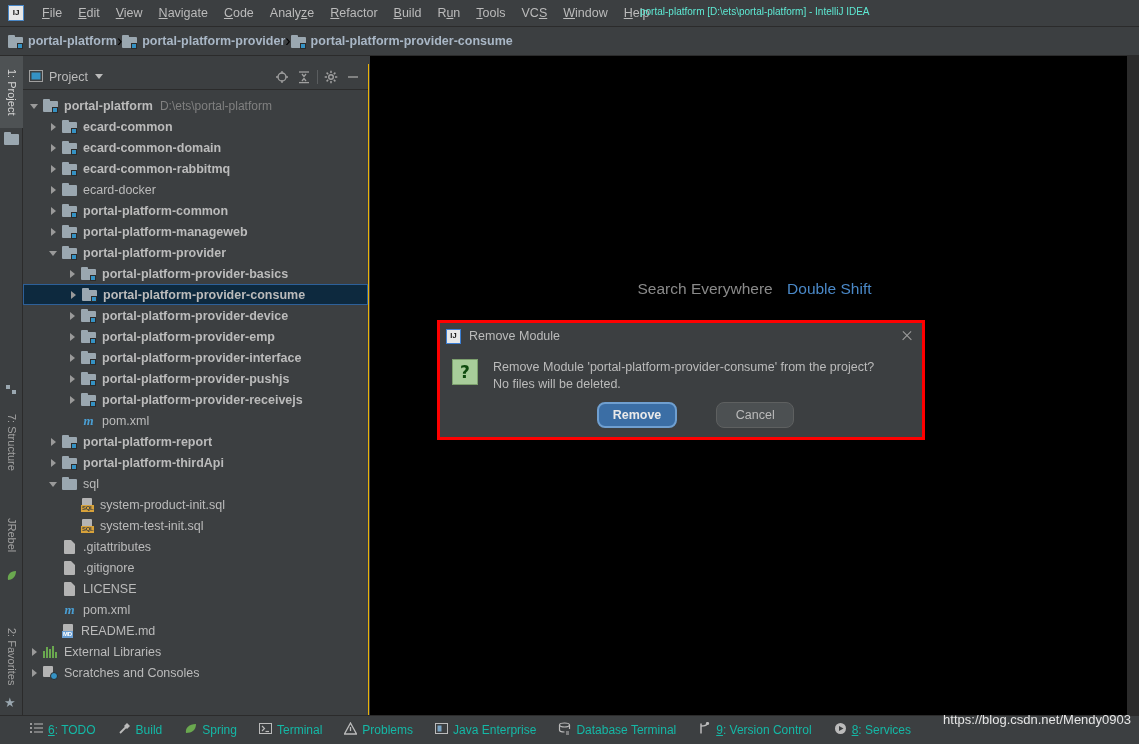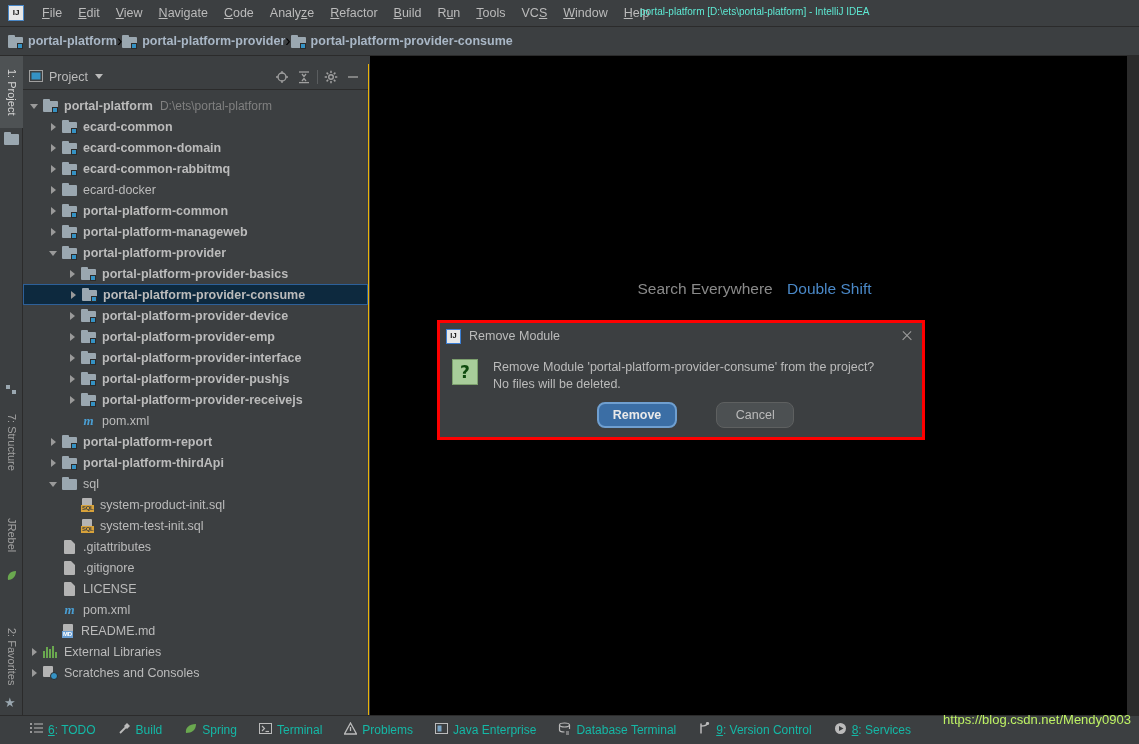--- a/index.html
+++ b/index.html
@@ -216,21 +216,21 @@
   .statusbar {
     position: absolute; left: 0; bottom: 0; width: 1139px; height: 29px;
     background: #3c3f41; border-top: 1px solid #2b2b2b;
     display: flex; align-items: center; padding-left: 30px; gap: 22px;
   }
   .sb-item { display: flex; align-items: center; gap: 5px; font-size: 12px;
              color: #14b8a6; white-space: nowrap; cursor: default; }
   .sb-item .u { text-decoration: underline; }
   .watermark {
     position: absolute; right: 8px; top: 712px; font-size: 13px;
-    color: #bef264; white-space: nowrap; z-index: 60;
+    color: #e5e5e5; white-space: nowrap; z-index: 60;
   }
   .ed-scroll {
     position:absolute; right:0; top:56px; width:12px; height:659px; background:#2b2b2b;
   }
 </style>
 </head>
 <body>
 
 <div id="app">
 

